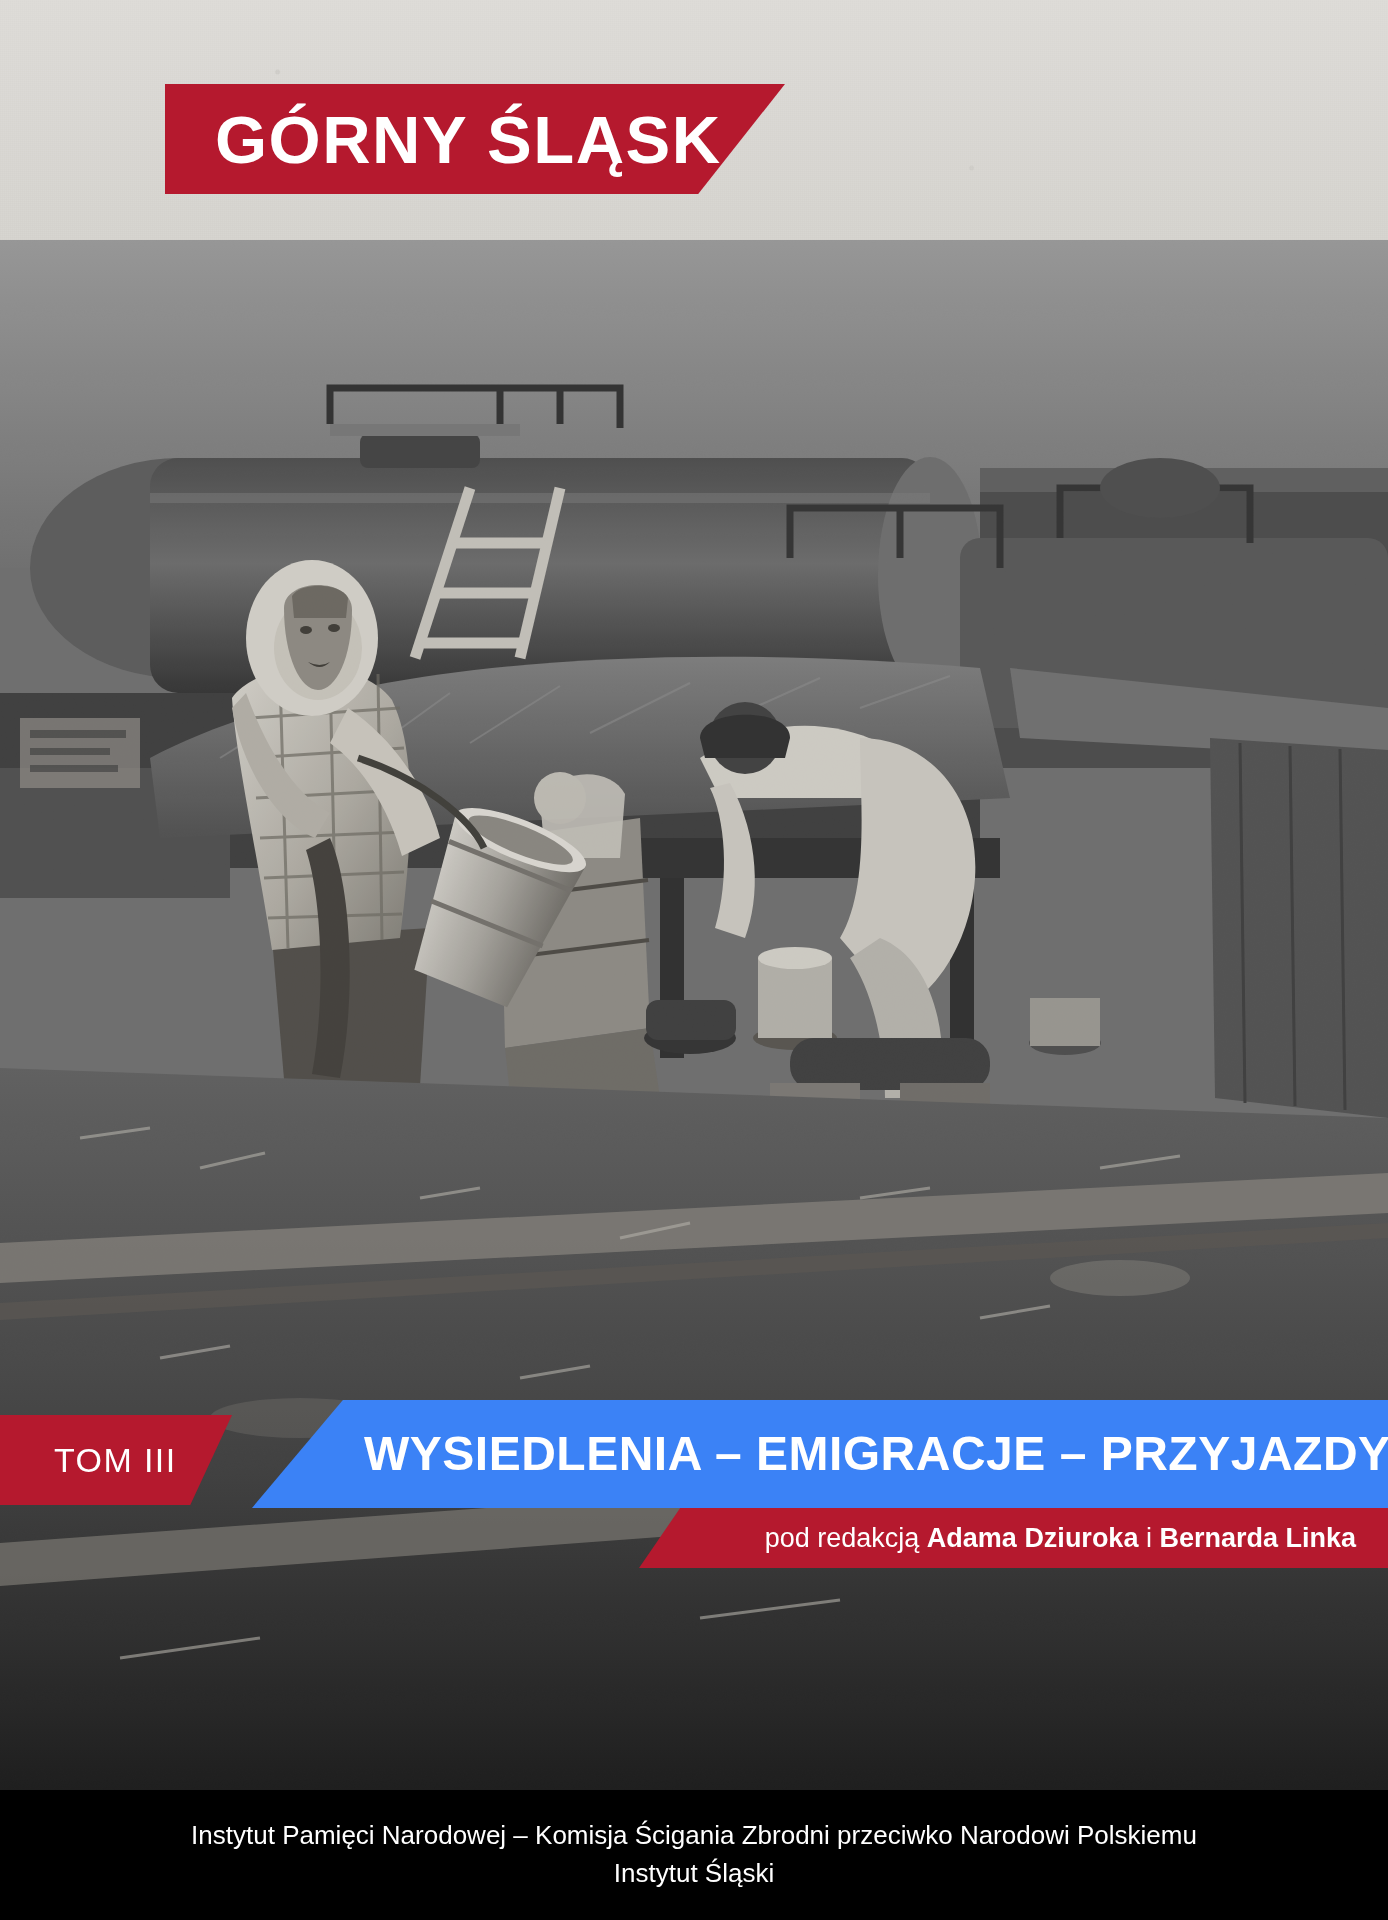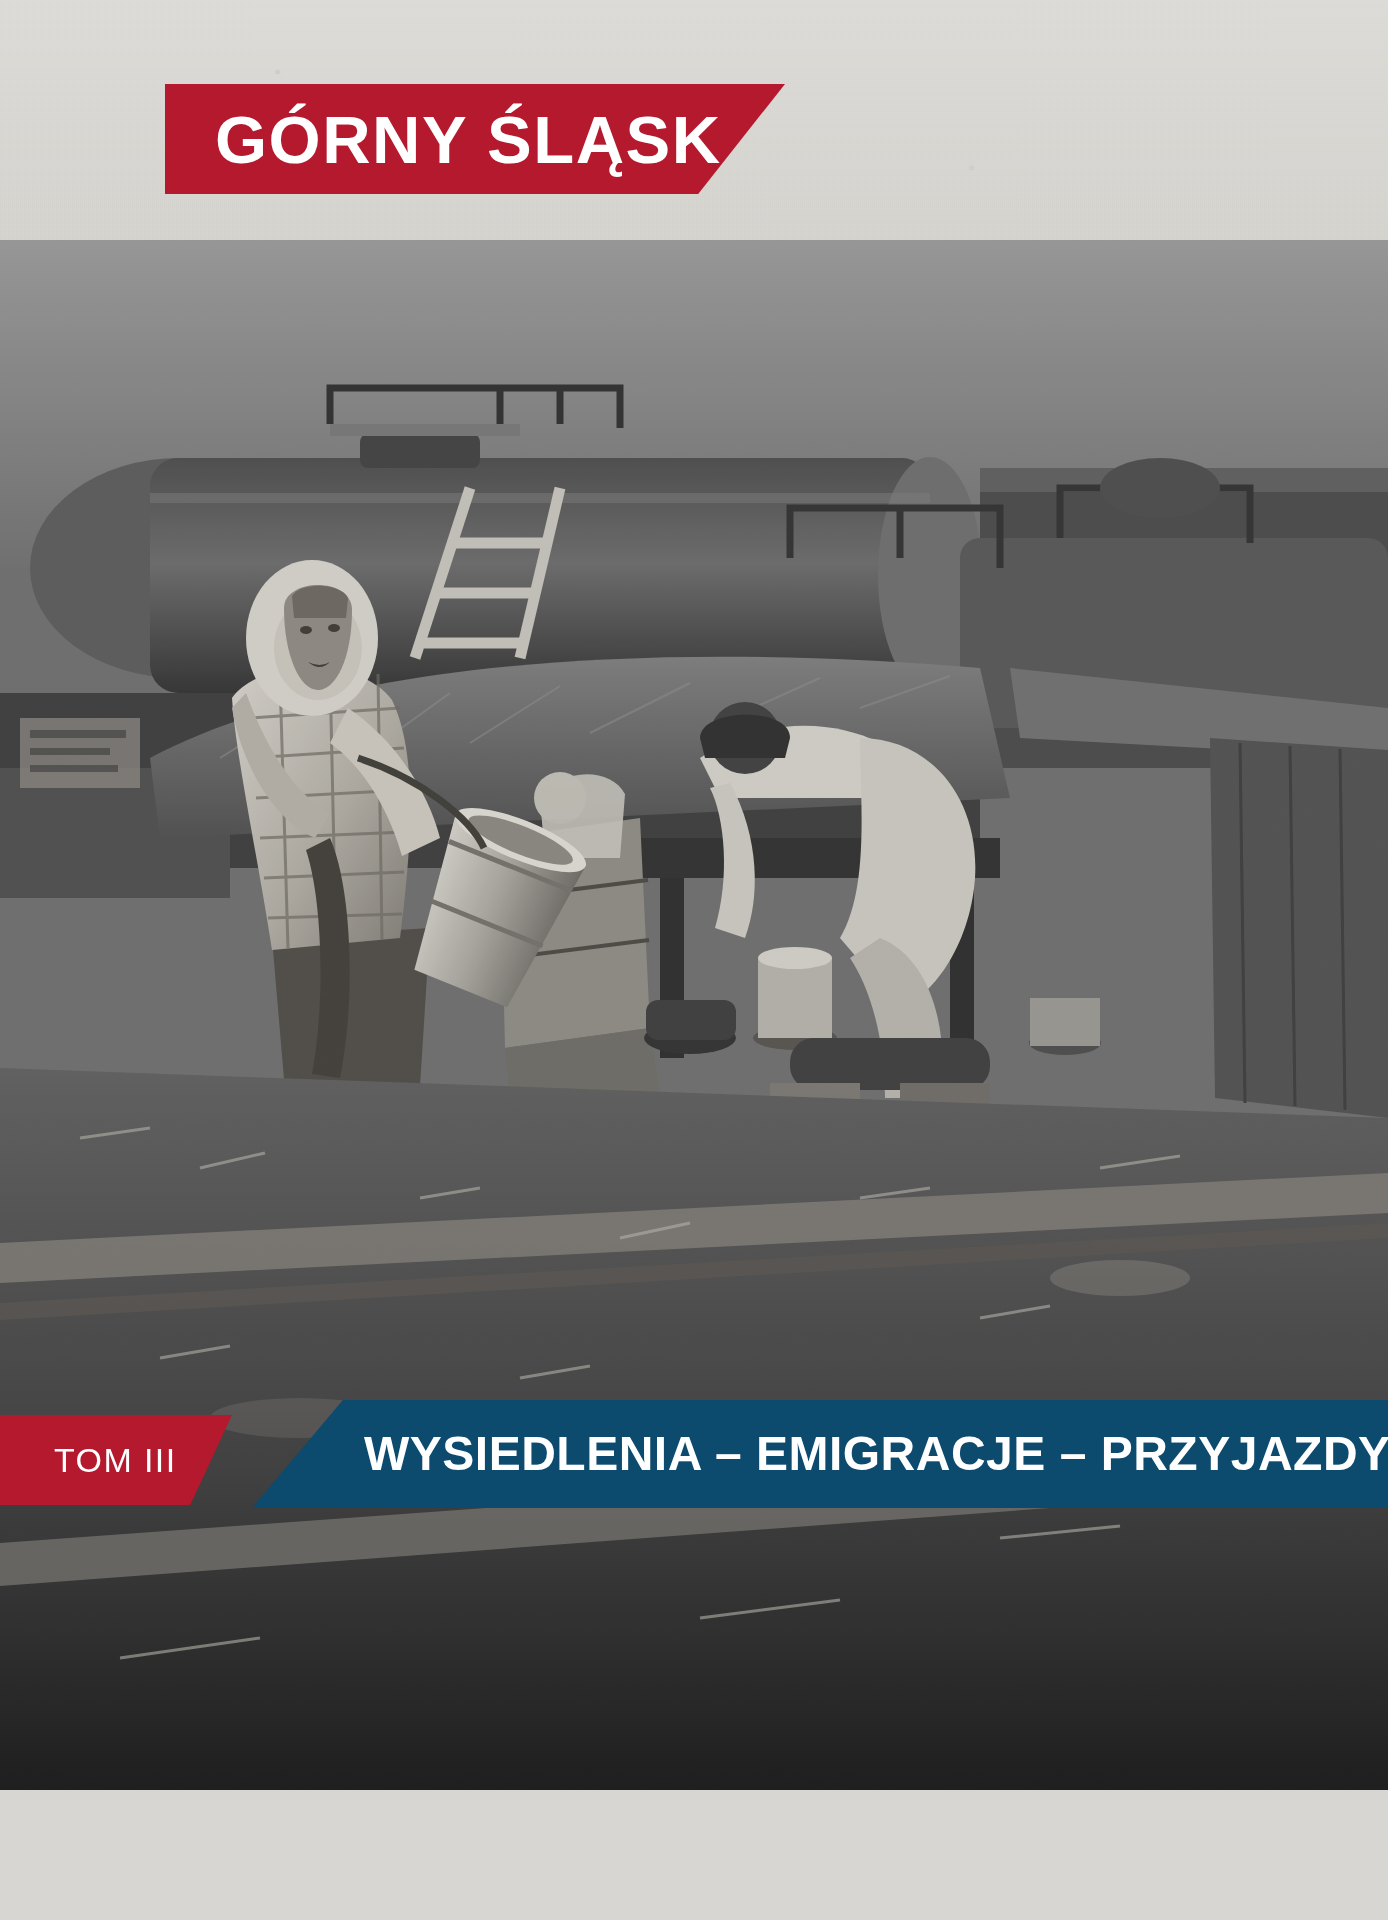--- a/index.html
+++ b/index.html
@@ -102,21 +102,21 @@
     font-size: 34px;
     font-weight: normal;
     letter-spacing: 1.4px;
     padding-left: 54px;
     line-height: 1;
   }
   .title-band {
     position: absolute;
     left: 252px; top: 1400px;
     width: 1136px; height: 108px;
-    background: #0c4a6e;
+    background: #3b82f6;
     clip-path: polygon(8% 0, 100% 0, 100% 100%, 0 100%);
     display: flex;
     align-items: center;
   }
   .title-band-text {
     color: #ffffff;
     font-size: 48px;
     font-weight: bold;
     letter-spacing: 0.5px;
     padding-left: 112px;
@@ -394,15 +394,22 @@
 
 
   <div class="vol-tag">
     <span class="vol-tag-text">TOM III</span>
   </div>
 
   <div class="title-band">
     <span class="title-band-text">WYSIEDLENIA – EMIGRACJE – PRZYJAZDY</span>
   </div>
 
-
+  <div class="editors-band">
+    <span class="editors-text"><span>pod redakcją </span><b>Adama Dziuroka</b><span> i </span><b>Bernarda Linka</b></span>
+  </div>
+
+  <div class="publisher-bar">
+    <div class="publisher-line">Instytut Pamięci Narodowej – Komisja Ścigania Zbrodni przeciwko Narodowi Polskiemu</div>
+    <div class="publisher-line">Instytut Śląski</div>
+  </div>
 
 </div>
 
 </body></html>

